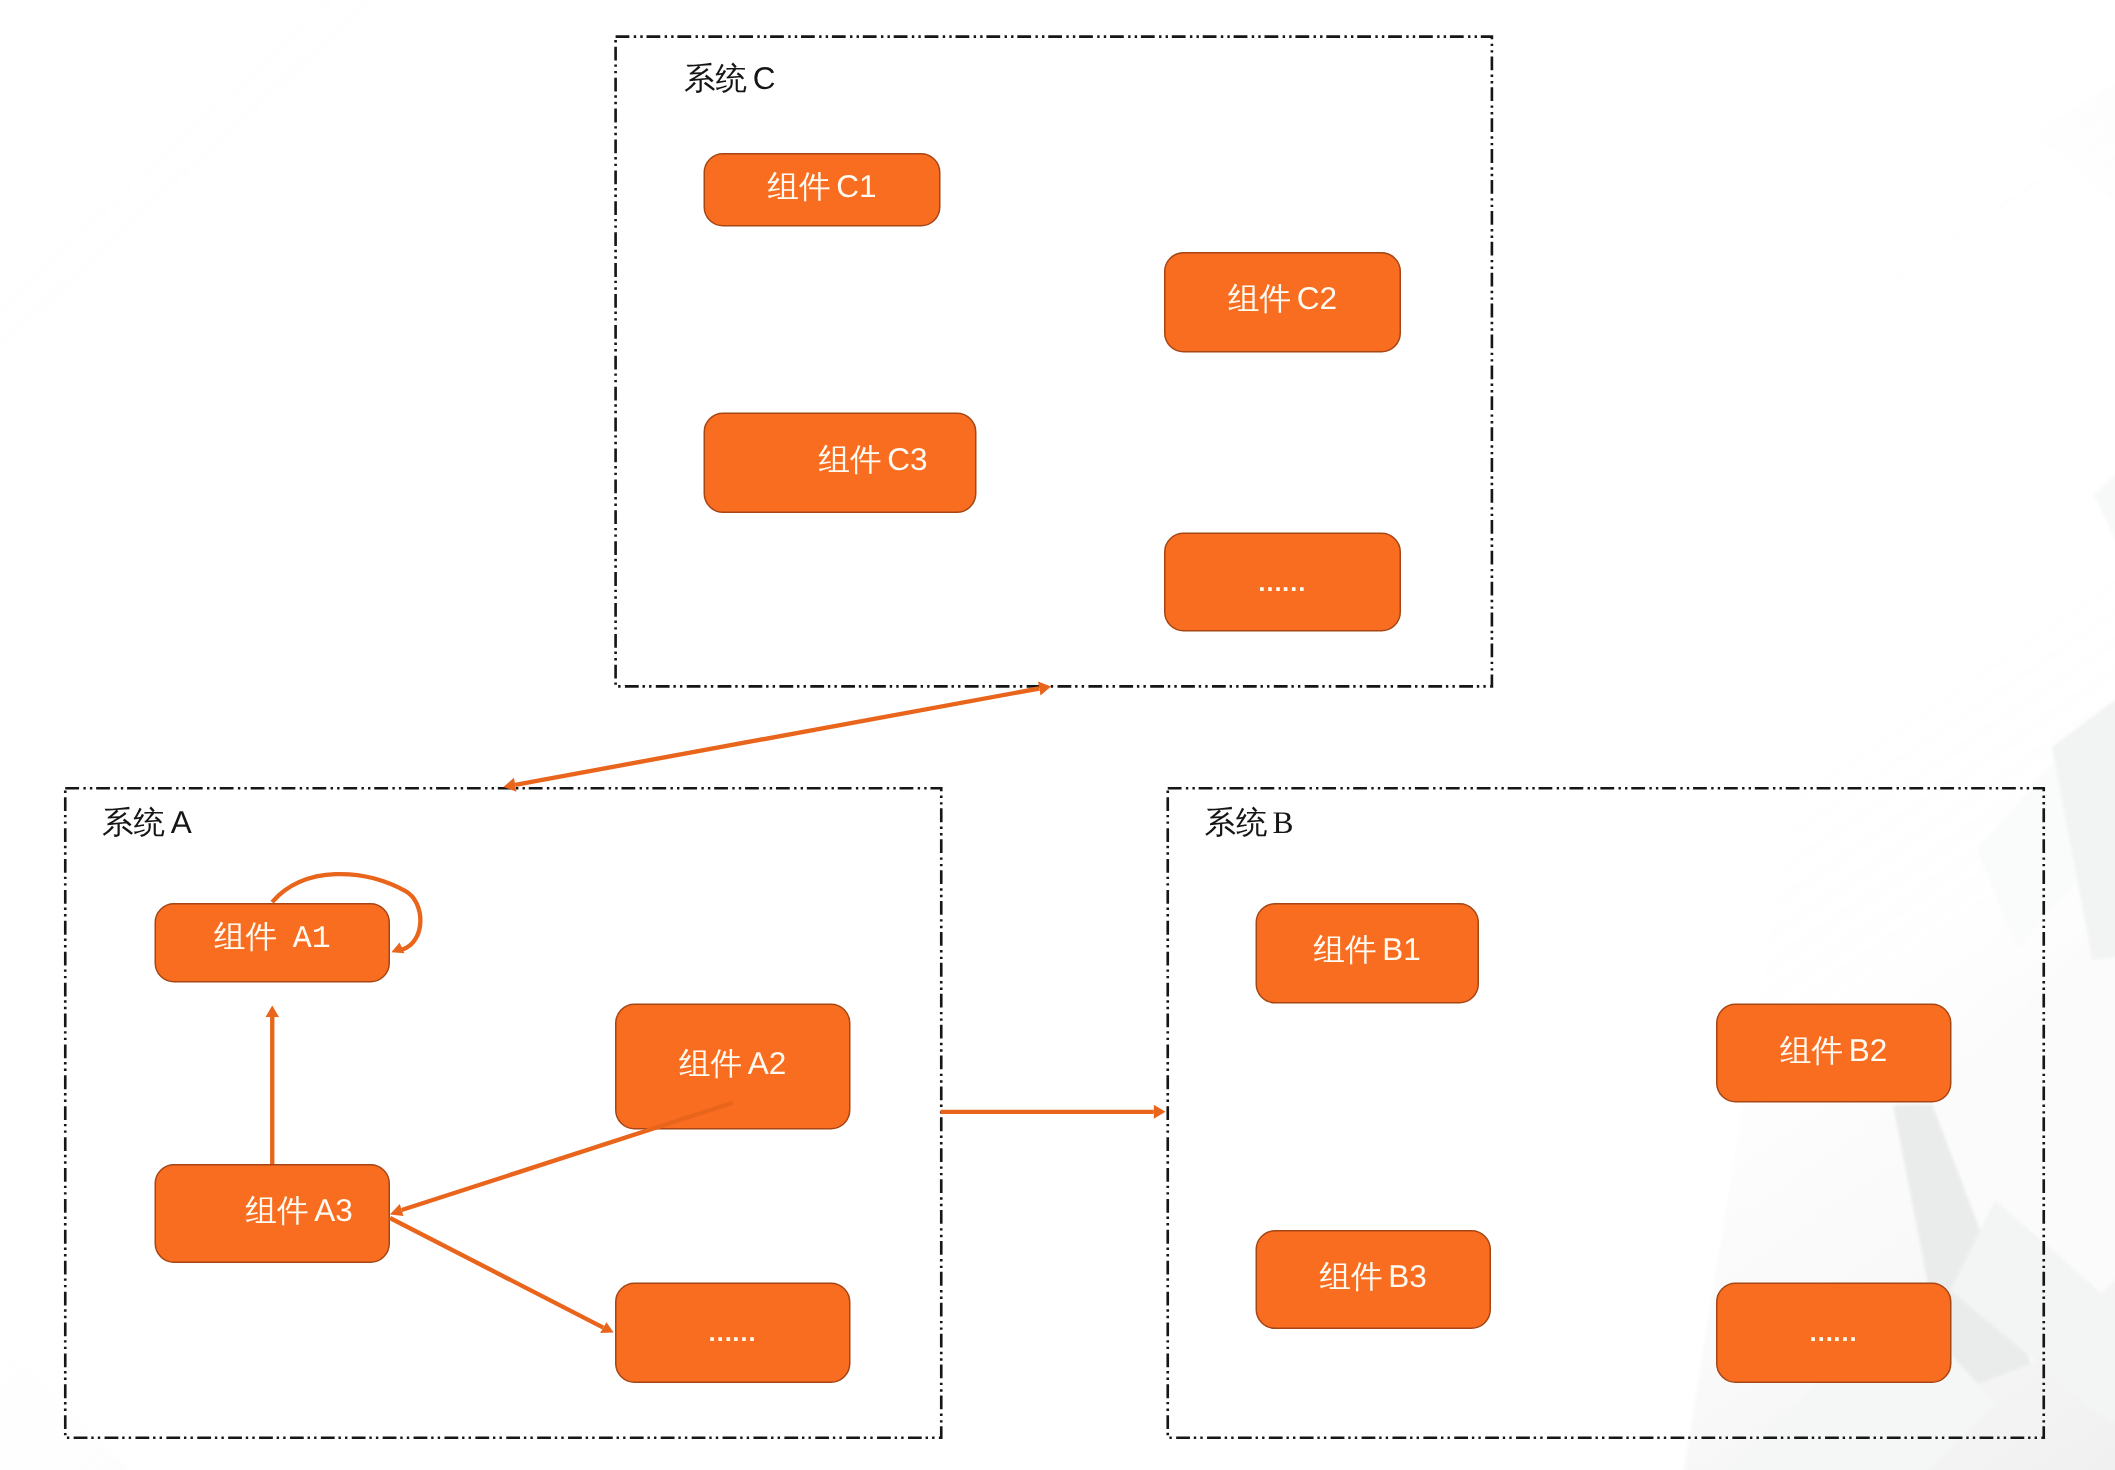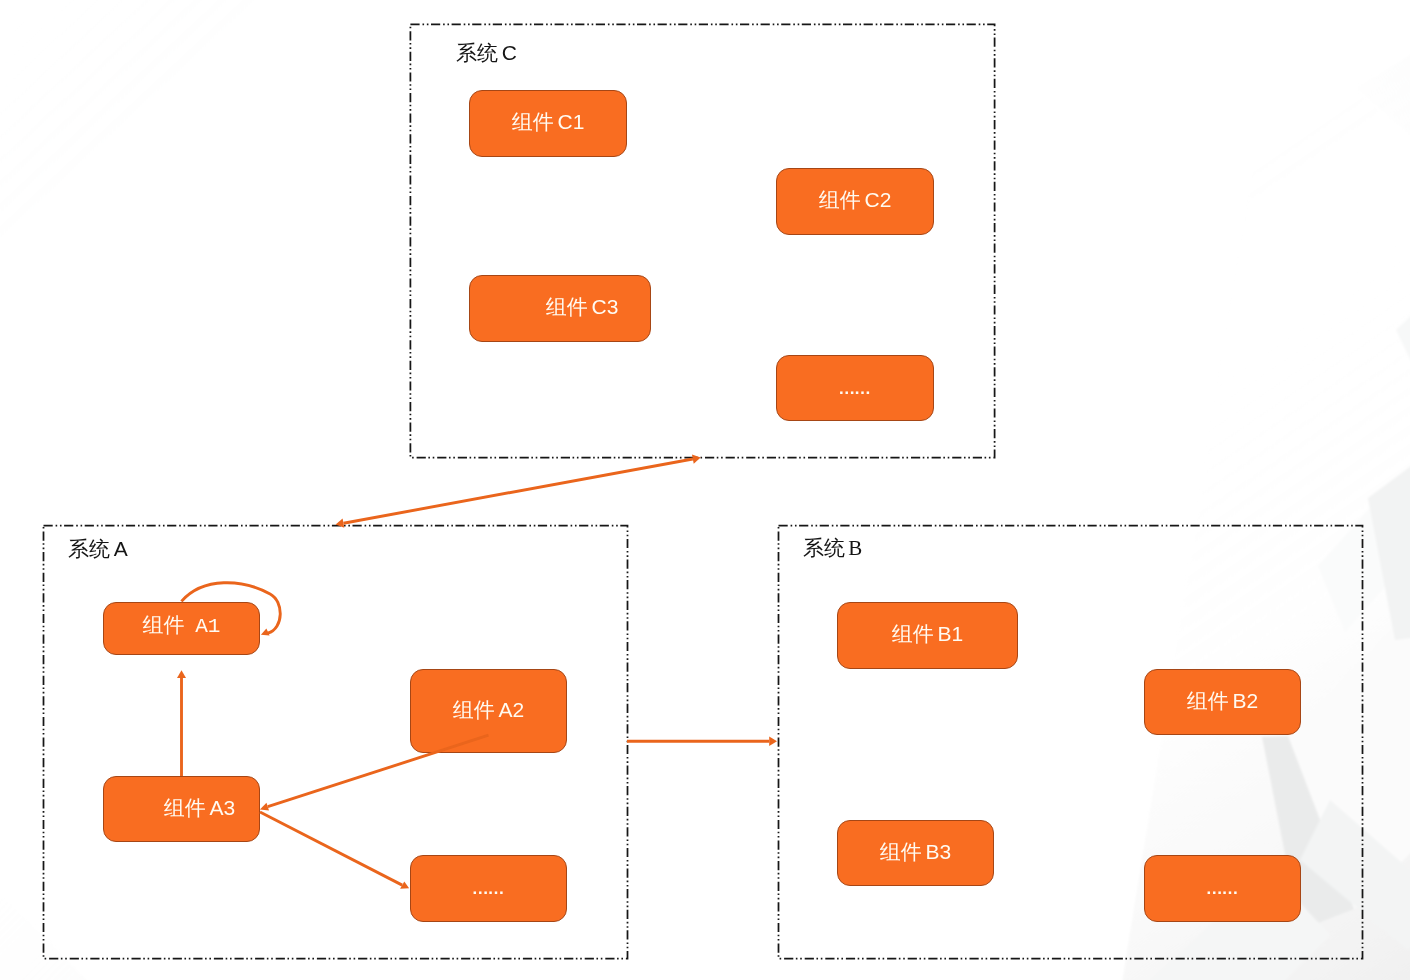--- a/index.html
+++ b/index.html
@@ -77,21 +77,21 @@
       <rect x="410.4" y="24.4" width="584.2" height="433.2"></rect>
       <rect x="43.5" y="525.5" width="584.0" height="433.0"></rect>
       <rect x="778.5" y="525.5" width="584.0" height="433.0"></rect>
     </g>
   </svg>
 
   <div class="group-label" style="left:435px;top:42px;margin-left:21px;">系统 C</div>
   <div class="group-label" style="left:68px;top:538px;">系统 A</div>
   <div class="group-label" style="left:803px;top:538px;font-family:Liberation Serif, serif;">系统 B</div>
 
-  <div class="node" style="left:469px;top:90px;width:158px;height:67px;">
+  <div class="node" style="left:469px;top:102px;width:158px;height:49px;">
     <span>组件 C1</span>
   </div>
   <div class="node" style="left:776px;top:168px;width:158px;height:67px;">
     <span>组件 C2</span>
   </div>
   <div class="node" style="left:469px;top:275px;width:182px;height:67px;padding-left:44px;">
     <span>组件 C3</span>
   </div>
   <div class="node" style="left:776px;top:355px;width:158px;height:66px;">
     <span class="dots">……</span>
@@ -103,21 +103,21 @@
   <div class="node" style="left:410px;top:669px;width:157px;height:84px;">
     <span>组件 A2</span>
   </div>
   <div class="node" style="left:103px;top:776px;width:157px;height:66px;padding-left:36px;">
     <span>组件 A3</span>
   </div>
   <div class="node" style="left:410px;top:855px;width:157px;height:67px;">
     <span class="dots">……</span>
   </div>
 
-  <div class="node" style="left:837px;top:602px;width:181px;height:67px;">
+  <div class="node" style="left:837px;top:602px;width:149px;height:67px;">
     <span>组件 B1</span>
   </div>
   <div class="node" style="left:1144px;top:669px;width:157px;height:66px;text-align:right;">
     <span>组件 B2</span>
   </div>
   <div class="node" style="left:837px;top:776px;width:157px;height:66px;margin-top:44px;">
     <span>组件 B3</span>
   </div>
   <div class="node" style="left:1144px;top:855px;width:157px;height:67px;">
     <span class="dots">……</span>

